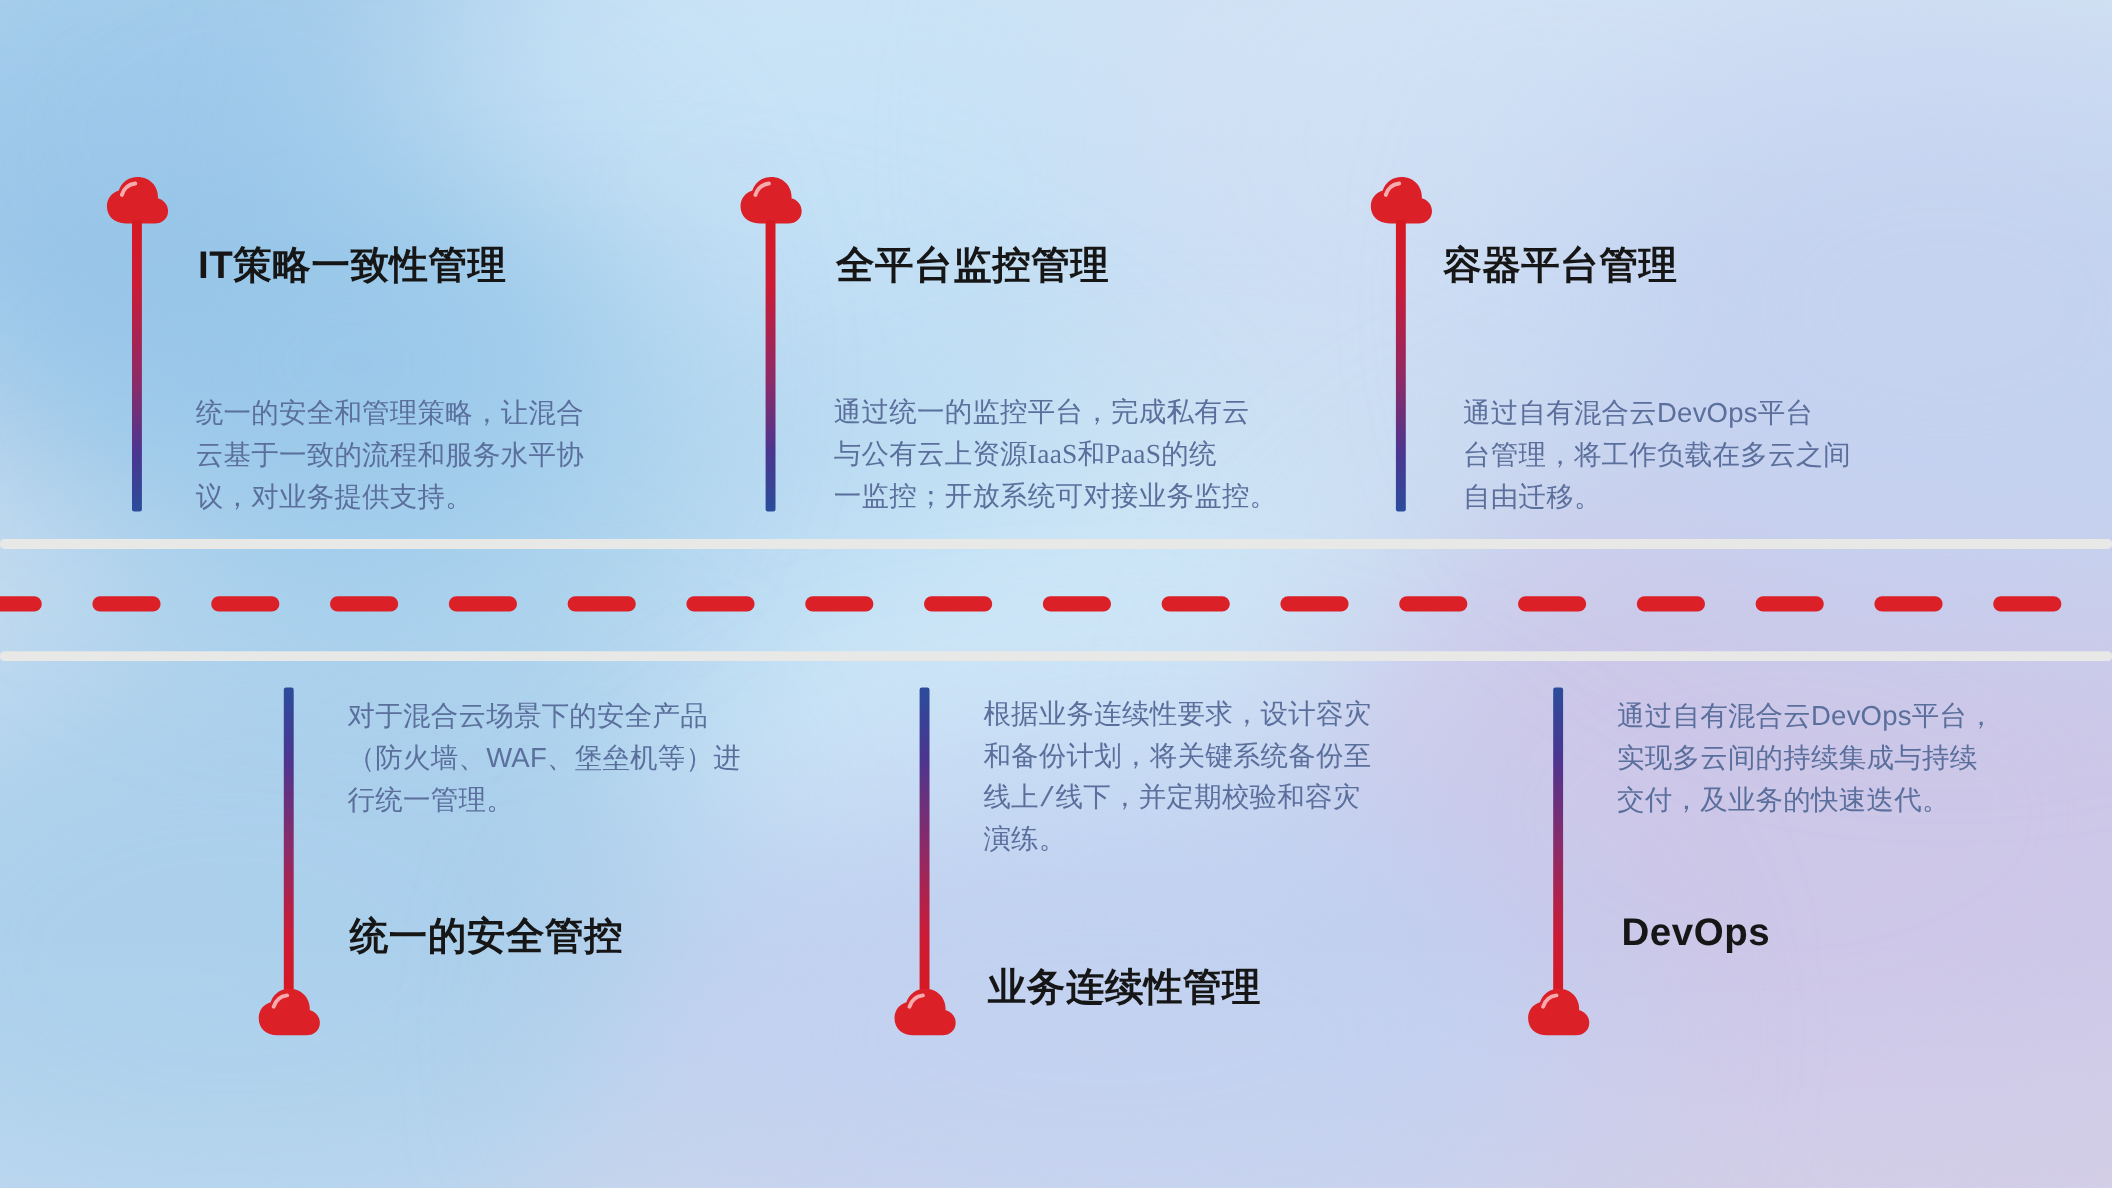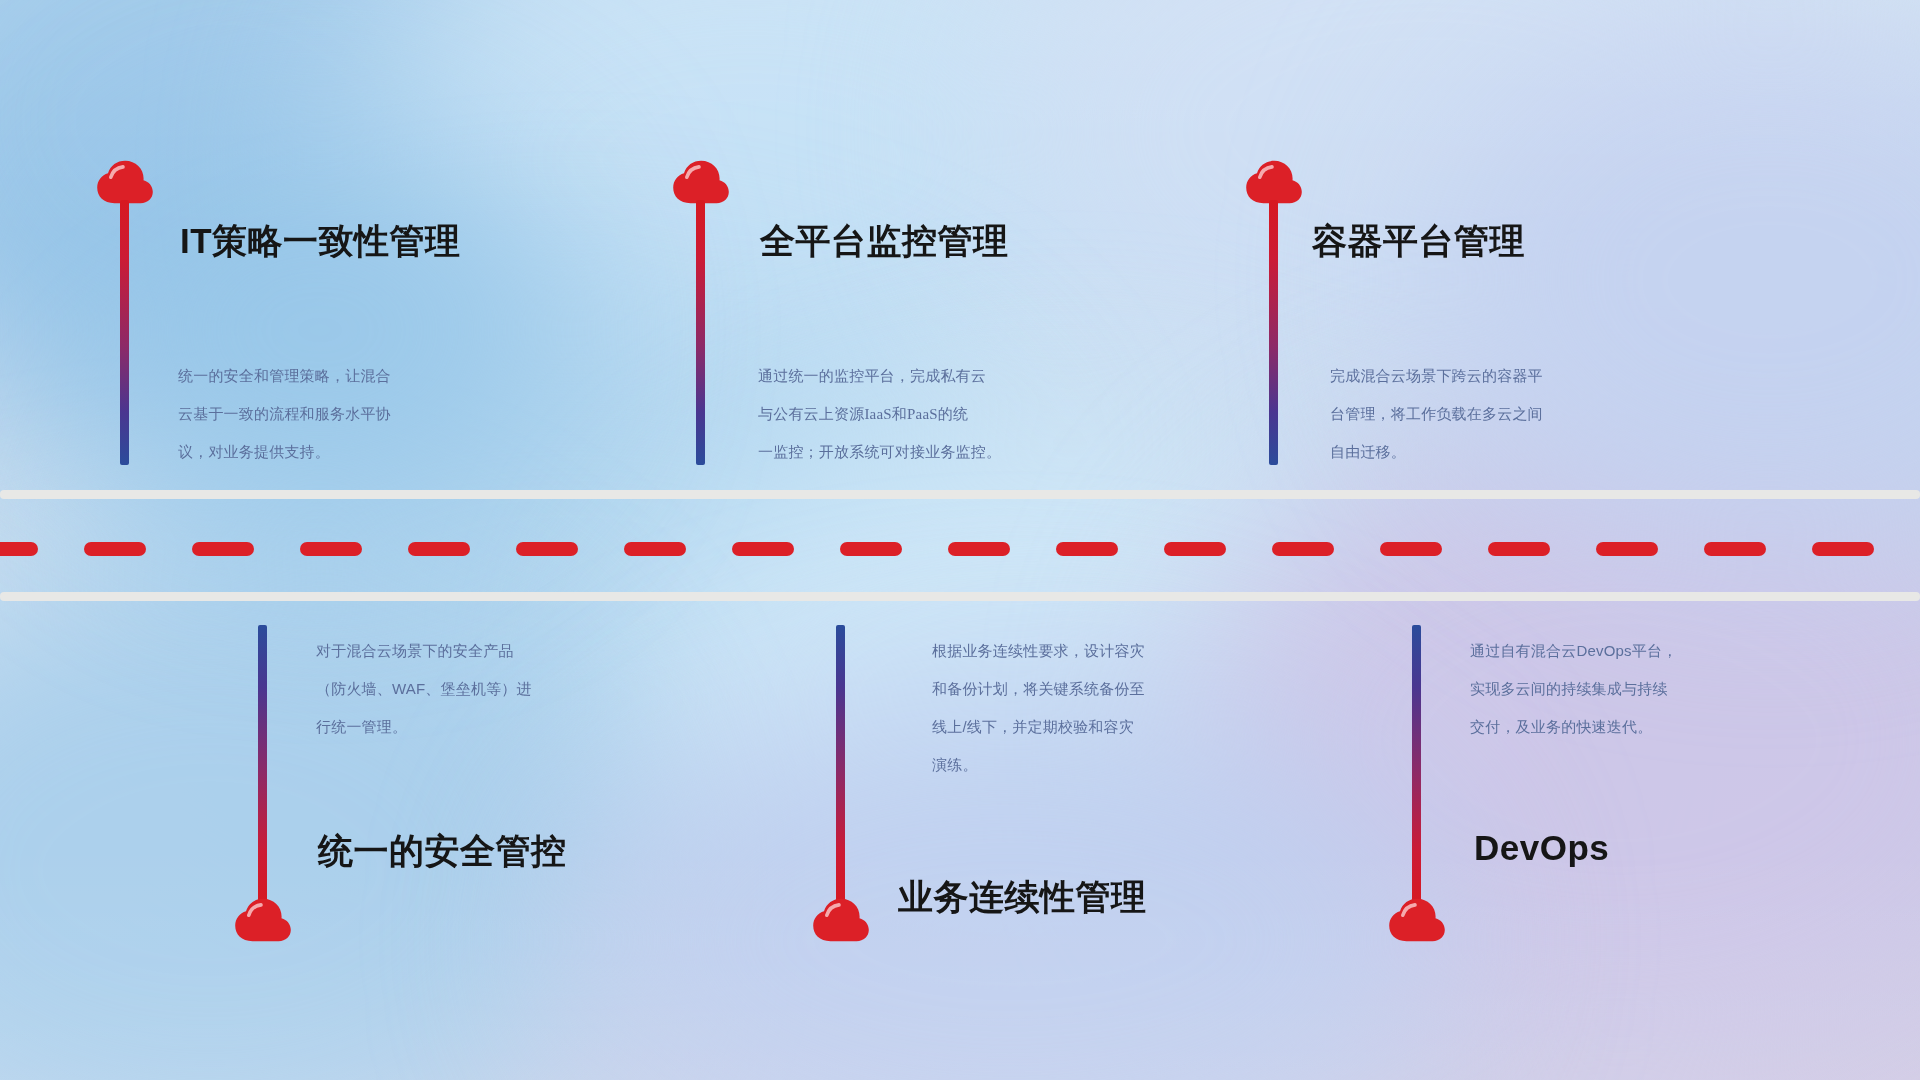--- a/index.html
+++ b/index.html
@@ -90,21 +90,21 @@
   .item-title {
     position: absolute;
     font-size: 35px;
     font-weight: bold;
     color: #161616;
     letter-spacing: 0.5px;
     white-space: nowrap;
   }
   .item-body {
     position: absolute;
-    font-size: 15px;
+    font-size: 25px;
     line-height: 38px;
     color: #5b6f9c;
     letter-spacing: 0.2px;
   }
   .item-body .ln { display: block; white-space: nowrap; }
 </style>
 </head>
 <body>
 
 <div id="stage">
@@ -181,21 +181,21 @@
     <div class="cloud" style="left:1245px; top:160px;">
       <svg viewBox="0 0 58 44" xmlns="http://www.w3.org/2000/svg">
         <path d="M18.5 43.2 C7.6 43.2 1.2 36.6 1.2 27.6 C1.2 20.4 5.8 14.9 12.0 13.2 C14.3 5.6 21.0 0.8 29.2 0.8 C39.6 0.8 47.6 8.6 47.6 18.6 C47.6 19.2 47.6 19.7 47.5 20.2 C53.0 21.6 56.8 26.3 56.8 32.0 C56.8 38.4 51.6 43.2 44.6 43.2 Z" fill="#dc2027"></path>
         <path d="M14.8 17.2 C16.6 11.4 21.3 7.6 27.0 6.9" stroke="#f7b9bc" stroke-width="3.6" stroke-linecap="round" fill="none" opacity="0.9"></path>
       </svg>
     </div>
     <div class="pin down" style="left:1269px; top:200px; height:265px;"></div>
   </div>
   <div class="item-title" style="left:1312px; top:218px;">容器平台管理</div>
   <div class="item-body" style="left:1330px; top:357px;">
-    <span class="ln">完成混合云场景下跨云的容器平</span>
+    <span class="ln">通过自有混合云DevOps平台</span>
     <span class="ln">台管理，将工作负载在多云之间</span>
     <span class="ln">自由迁移。</span>
   </div>
 
   <div class="marker">
     <div class="pin up" style="left:258px; top:625px; height:283px;"></div>
     <div class="cloud" style="left:234px; top:898px;">
       <svg viewBox="0 0 58 44" xmlns="http://www.w3.org/2000/svg">
         <path d="M18.5 43.2 C7.6 43.2 1.2 36.6 1.2 27.6 C1.2 20.4 5.8 14.9 12.0 13.2 C14.3 5.6 21.0 0.8 29.2 0.8 C39.6 0.8 47.6 8.6 47.6 18.6 C47.6 19.2 47.6 19.7 47.5 20.2 C53.0 21.6 56.8 26.3 56.8 32.0 C56.8 38.4 51.6 43.2 44.6 43.2 Z" fill="#dc2027"></path>
         <path d="M14.8 17.2 C16.6 11.4 21.3 7.6 27.0 6.9" stroke="#f7b9bc" stroke-width="3.6" stroke-linecap="round" fill="none" opacity="0.9"></path>
@@ -211,21 +211,21 @@
 
   <div class="marker">
     <div class="pin up" style="left:836px; top:625px; height:283px;"></div>
     <div class="cloud" style="left:812px; top:898px;">
       <svg viewBox="0 0 58 44" xmlns="http://www.w3.org/2000/svg">
         <path d="M18.5 43.2 C7.6 43.2 1.2 36.6 1.2 27.6 C1.2 20.4 5.8 14.9 12.0 13.2 C14.3 5.6 21.0 0.8 29.2 0.8 C39.6 0.8 47.6 8.6 47.6 18.6 C47.6 19.2 47.6 19.7 47.5 20.2 C53.0 21.6 56.8 26.3 56.8 32.0 C56.8 38.4 51.6 43.2 44.6 43.2 Z" fill="#dc2027"></path>
         <path d="M14.8 17.2 C16.6 11.4 21.3 7.6 27.0 6.9" stroke="#f7b9bc" stroke-width="3.6" stroke-linecap="round" fill="none" opacity="0.9"></path>
       </svg>
     </div>
   </div>
-  <div class="item-body" style="left:932px; top:632px;">
+  <div class="item-body" style="left:894px; top:632px;font-family:Liberation Mono, monospace;">
     <span class="ln">根据业务连续性要求，设计容灾</span>
     <span class="ln">和备份计划，将关键系统备份至</span>
     <span class="ln">线上/线下，并定期校验和容灾</span>
     <span class="ln">演练。</span>
   </div>
   <div class="item-title" style="left:898px; top:828px;margin-top:46px;">业务连续性管理</div>
 
   <div class="marker">
     <div class="pin up" style="left:1412px; top:625px; height:283px;"></div>
     <div class="cloud" style="left:1388px; top:898px;">

